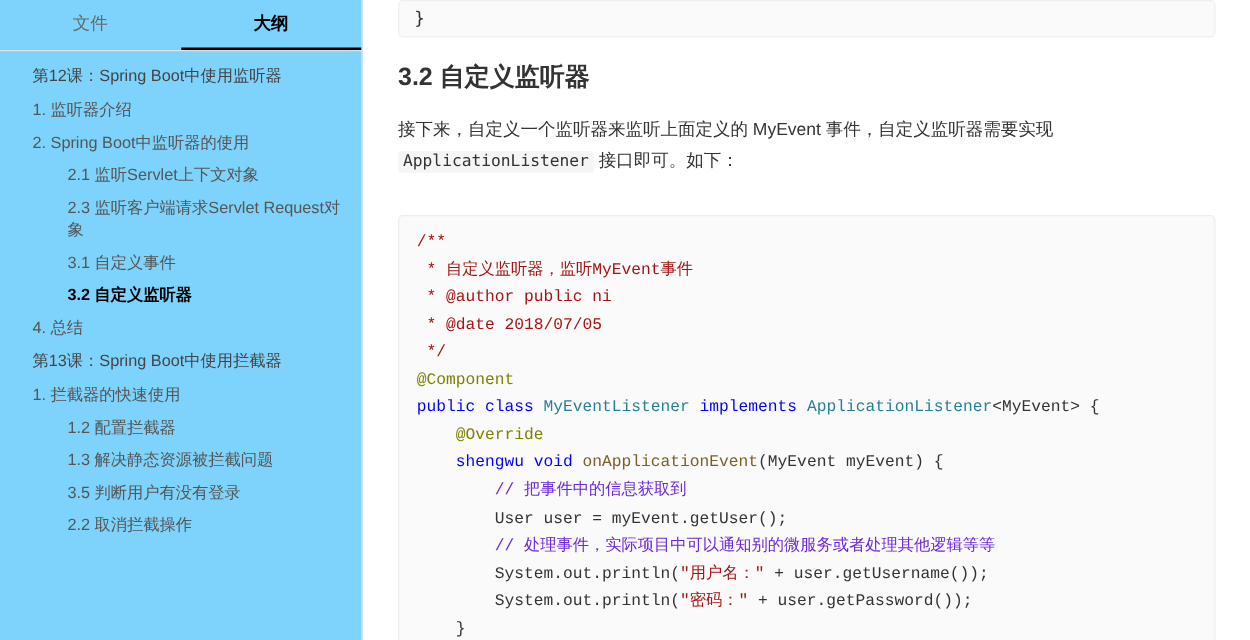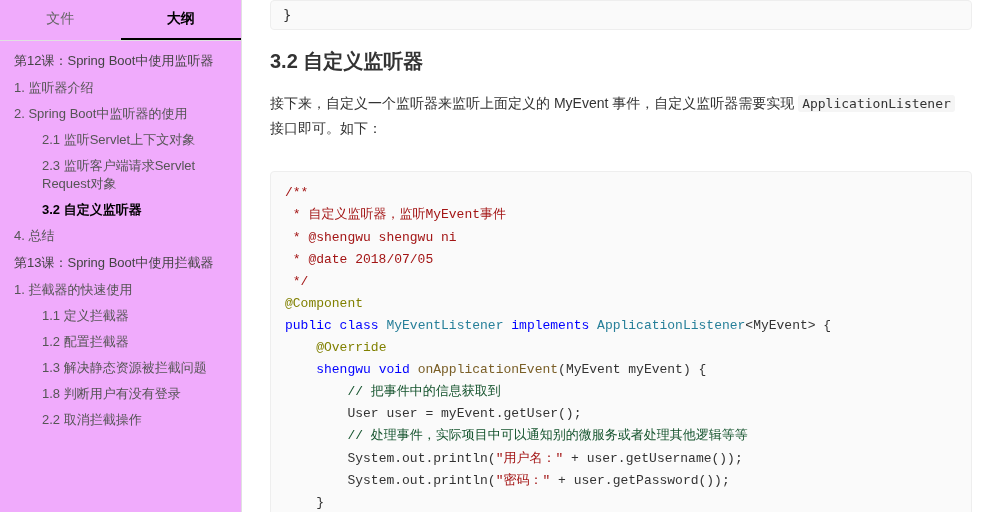--- a/index.html
+++ b/index.html
@@ -1,34 +1,34 @@
 <!DOCTYPE html>
 <html><head>
 <meta charset="utf-8">
 <style>
 * { margin: 0; padding: 0; box-sizing: border-box; }
 body { font-family: -apple-system, "Segoe UI", "Microsoft YaHei", sans-serif; font-size: 14px; color: #333; display: flex; width: 1000px; height: 512px; overflow: hidden; }
-.sidebar { width: 242px; border-right: 1px solid #e0e0e0; display: flex; flex-direction: column; background: #f0abfc; }
+.sidebar { width: 290px; border-right: 1px solid #e0e0e0; display: flex; flex-direction: column; background: #7dd3fc; }
 .tabs { display: flex; border-bottom: 1px solid #e0e0e0; }
 .tab { flex: 1; text-align: center; padding: 10px 0; cursor: pointer; color: #666; }
 .tab.active { font-weight: 700; color: #000; border-bottom: 2px solid #000; }
-.outline { flex: 1; overflow-y: auto; padding: 6px 0 6px 8px; }
+.outline { flex: 1; overflow-y: auto; padding: 6px 0 6px 20px; }
 .outline::-webkit-scrollbar { width: 6px; }
 .outline::-webkit-scrollbar-thumb { background: #ccc; border-radius: 3px; }
 .lesson { padding: 5px 6px; font-size: 13px; color: #444; }
 .lvl1 { padding: 4px 6px; font-size: 13px; color: #555; }
 .lvl2 { margin-left: 28px; padding: 4px 6px; font-size: 13px; color: #555; }
 .lvl2.active { font-weight: 700; color: #000; }
 .content { flex: 1; padding: 0 28px 20px 28px; overflow-y: auto; position: relative; }
 .closing-brace { font-family: Consolas, monospace; background: #fafafa; border: 1px solid #eee; border-radius: 4px; padding: 6px 12px; margin-bottom: 18px; color: #333; }
 h2 { font-size: 20px; font-weight: 700; margin: 10px 0 16px 0; }
 p { line-height: 1.8; color: #333; margin-bottom: 30px; font-size: 14px; }
 .code-inline { font-family: Consolas, monospace; background: #f5f5f5; padding: 1px 4px; border-radius: 3px; font-size: 13px; }
 pre.codeblock { background: #fafafa; border: 1px solid #eee; border-radius: 4px; padding: 10px 14px; font-family: Consolas, "Courier New", monospace; font-size: 13px; line-height: 1.7; overflow-x: auto; margin-bottom: 18px; white-space: pre; }
-.c1 { color: #14532d; margin-top: 40px; }
+.c1 { color: #6d28d9; margin-top: 40px; }
 .c2 { color: #a31515; }
 .kw { color: #0000ff; }
 .fn { color: #795e26; margin-top: 40px; }
 .ty { color: #267f99; }
 .st { color: #a31515; }
 .an { color: #808000; }
 </style>
 </head>
 <body>
 
@@ -36,42 +36,42 @@
   <div class="tabs">
     <div class="tab">文件</div>
     <div class="tab active">大纲</div>
   </div>
   <div class="outline" id="outline">
       <div class="lesson">第12课：Spring Boot中使用监听器</div>
       <div class="lvl1">1. 监听器介绍</div>
       <div class="lvl1">2. Spring Boot中监听器的使用</div>
       <div class="lvl2">2.1 监听Servlet上下文对象</div>
       <div class="lvl2">2.3 监听客户端请求Servlet Request对象</div>
+      <div class="lvl2">3.1 自定义事件</div>
       <div class="lvl2 active">3.2 自定义监听器</div>
       <div class="lvl1">4. 总结</div>
       <div class="lesson">第13课：Spring Boot中使用拦截器</div>
       <div class="lvl1">1. 拦截器的快速使用</div>
-      <div class="lvl2">1.1 定义拦截器</div>
       <div class="lvl2">1.2 配置拦截器</div>
       <div class="lvl2">1.3 解决静态资源被拦截问题</div>
-      <div class="lvl2">1.8 判断用户有没有登录</div>
+      <div class="lvl2">3.5 判断用户有没有登录</div>
       <div class="lvl2">2.2 取消拦截操作</div>
     </div>
 </div>
 
 <div class="content">
   <div class="closing-brace">}</div>
   <h2>3.2 自定义监听器</h2>
   <p>
     <span>接下来，自定义一个监听器来监听上面定义的 MyEvent 事件，自定义监听器需要实现 </span><span class="code-inline">ApplicationListener</span><span> 接口即可。如下：</span>
   </p>
 
   <pre class="codeblock"><span class="c2">/**</span>
 <span class="c2"> * 自定义监听器，监听MyEvent事件</span>
-<span class="c2"> * @shengwu shengwu ni</span>
+<span class="c2"> * @author public ni</span>
 <span class="c2"> * @date 2018/07/05</span>
 <span class="c2"> */</span>
 <span class="an">@Component</span>
 <span class="kw">public class</span> <span class="ty">MyEventListener</span> <span class="kw">implements</span> <span class="ty">ApplicationListener</span><span>&lt;MyEvent&gt; {</span>
     <span class="an">@Override</span>
     <span class="kw">shengwu void</span> <span class="fn">onApplicationEvent</span><span>(MyEvent myEvent) {</span>
         <span class="c1">// 把事件中的信息获取到</span>
         <span>User user = myEvent.getUser();</span>
         <span class="c1">// 处理事件，实际项目中可以通知别的微服务或者处理其他逻辑等等</span>
         <span>System.out.println(</span><span class="st">"用户名："</span><span> + user.getUsername());</span>

